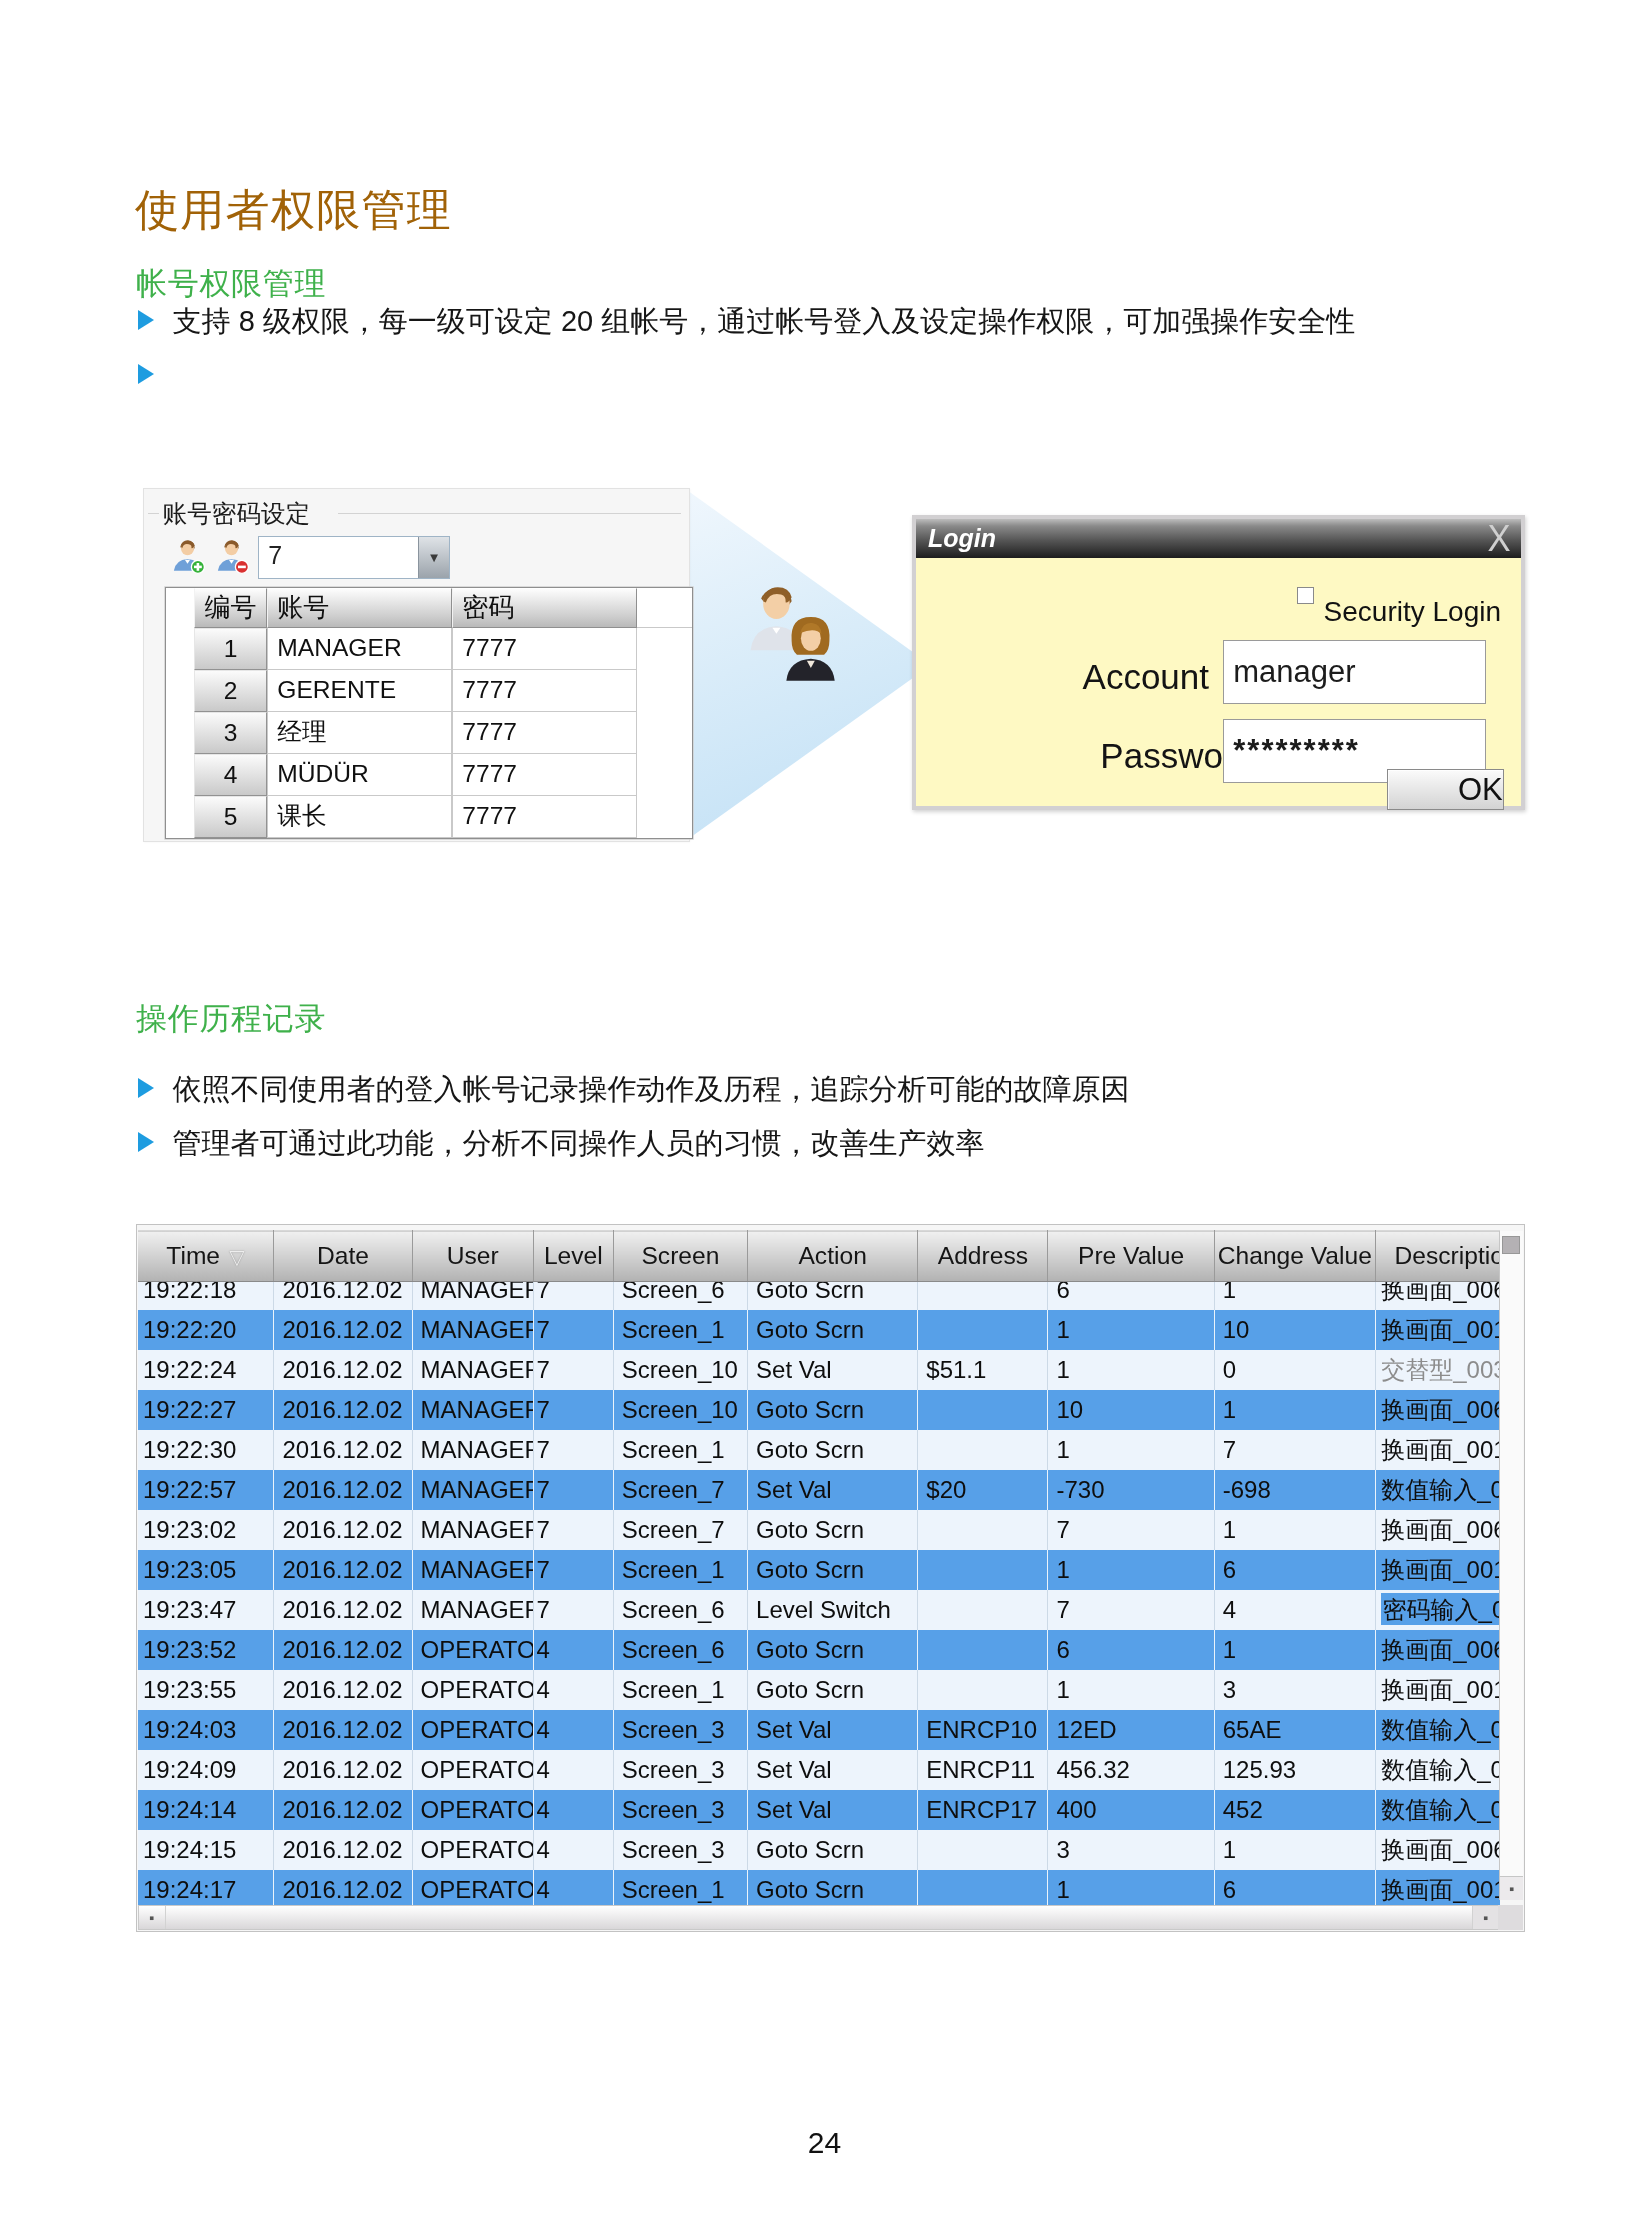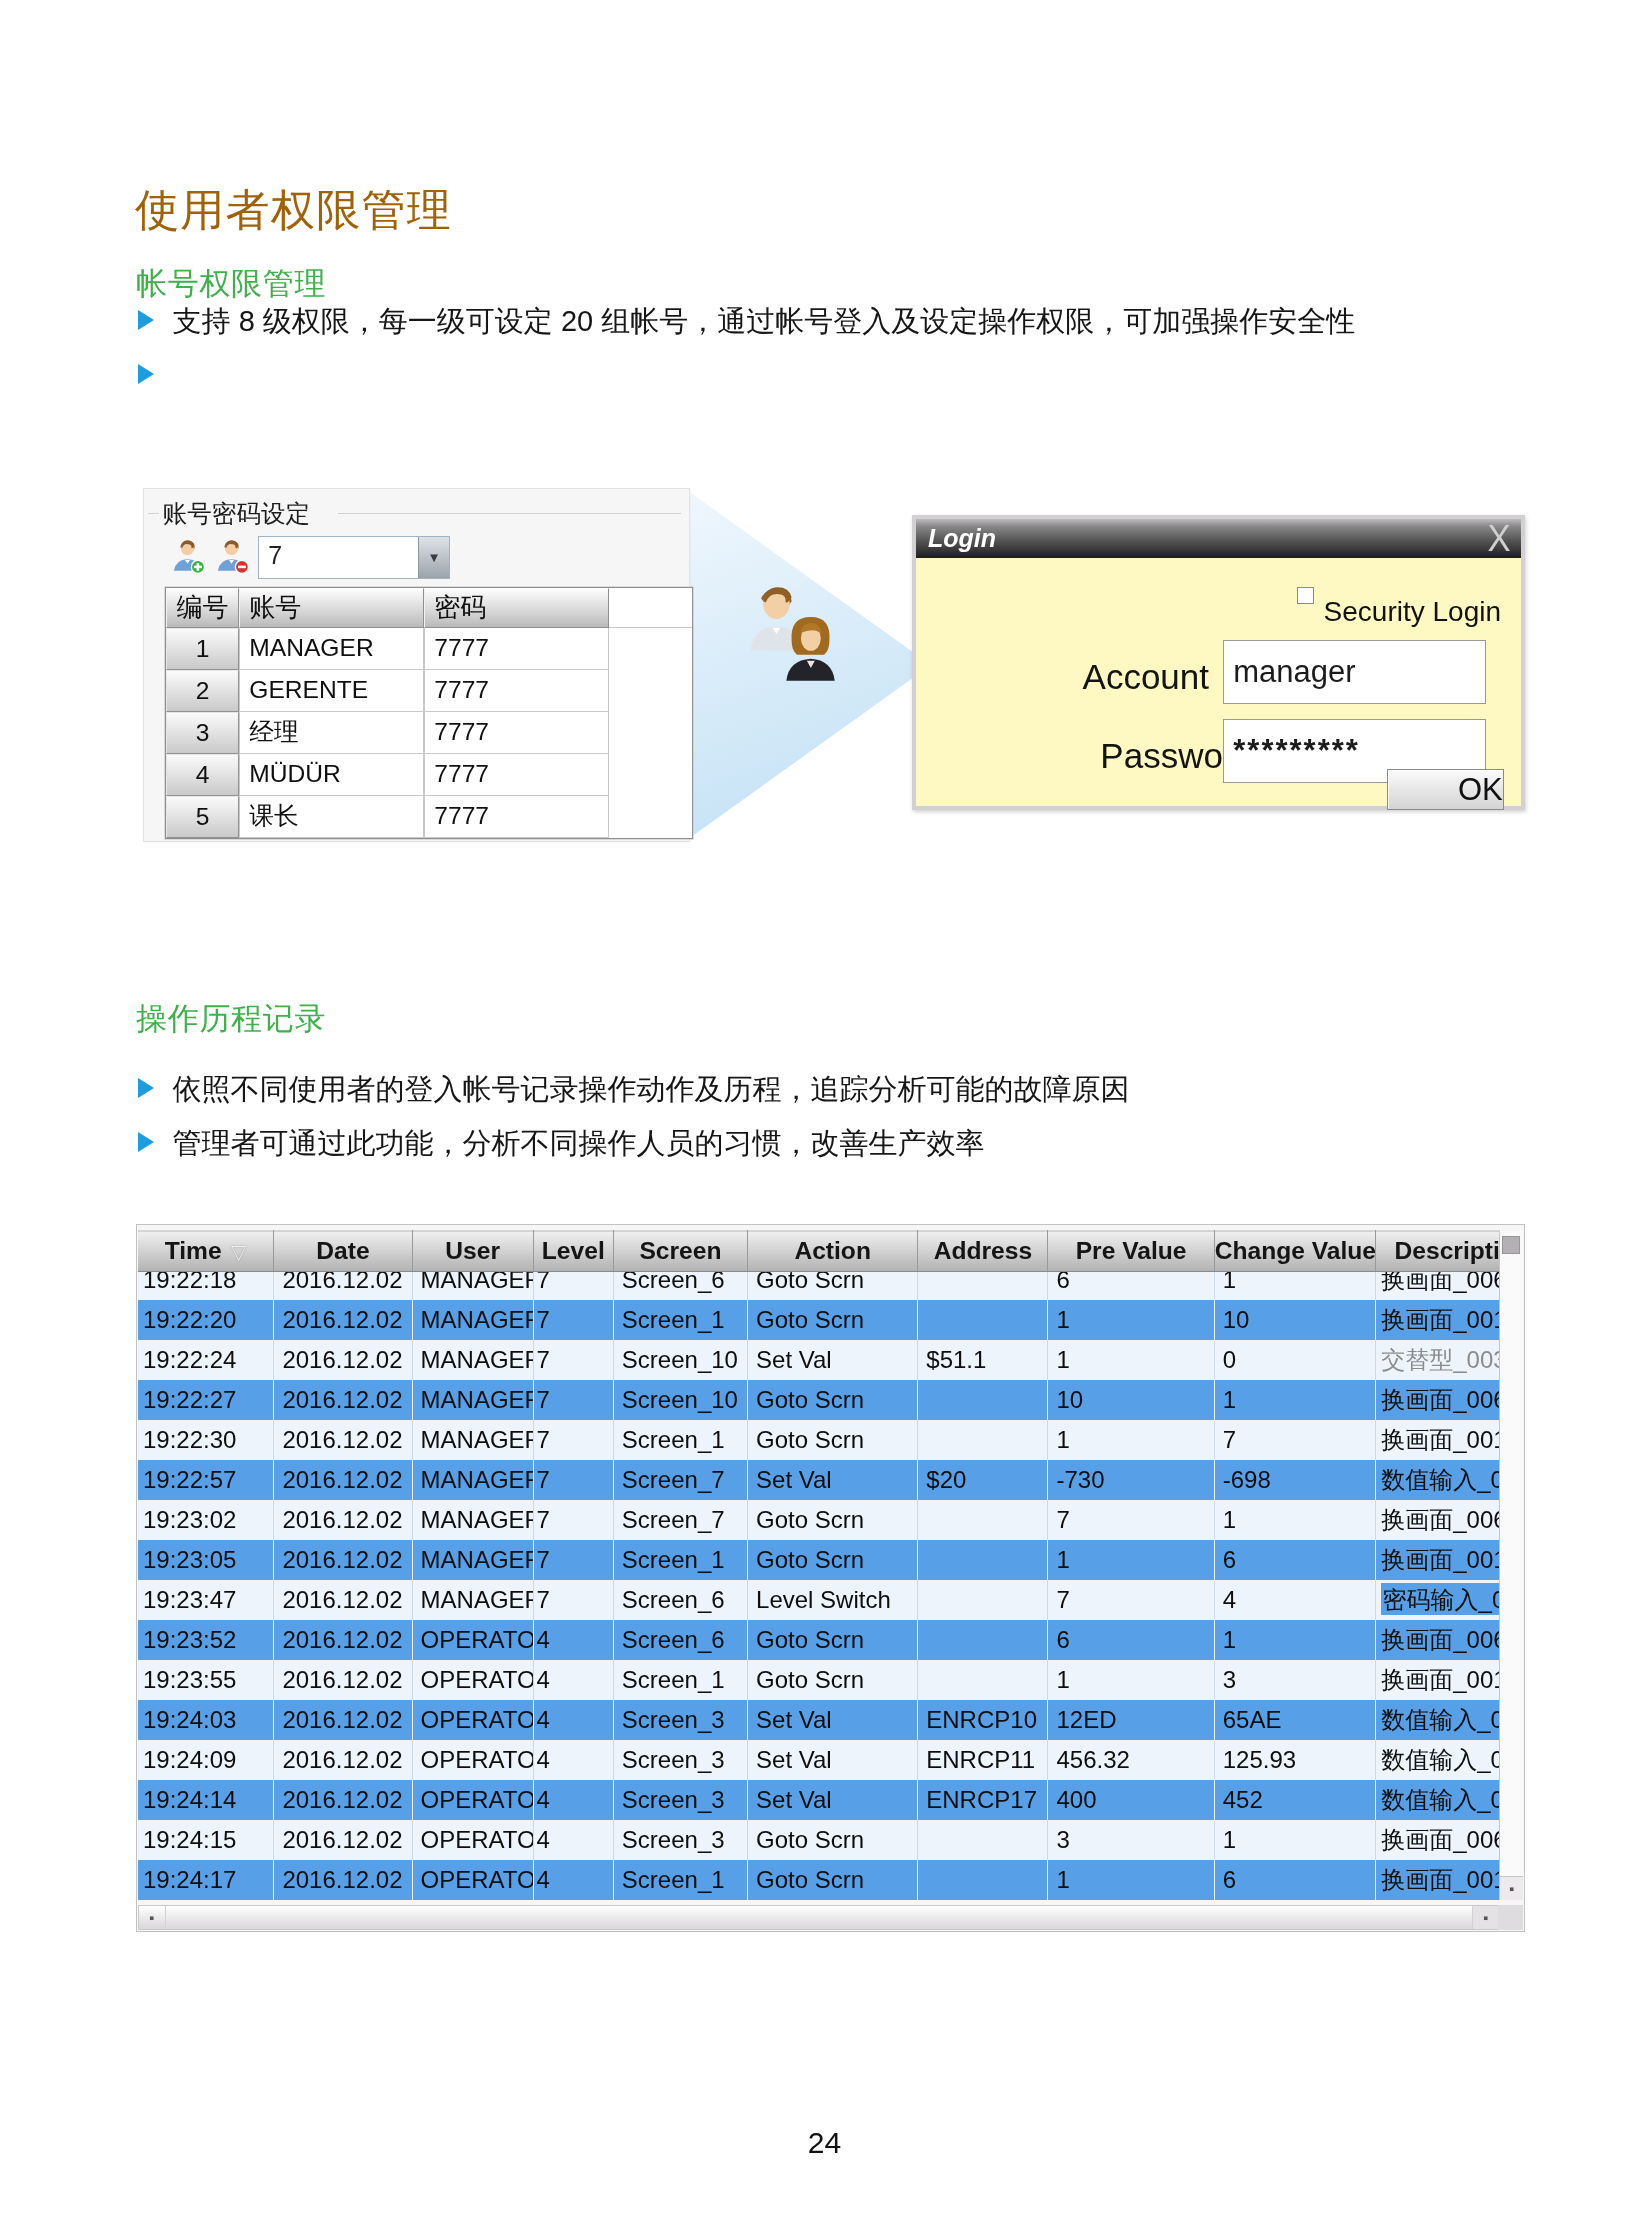--- a/index.html
+++ b/index.html
@@ -35,21 +35,21 @@
   .uicon.add { left:24px; top:49px; }
   .uicon.rem { left:68px; top:49px; }
   .combo { position:absolute; left:114px; top:47px; width:192px; height:43px; background:#ffffff;
            border:1.3px solid #9fb4c6; }
   .combo .cval { position:absolute; left:9.3px; top:4px; font-size:25px; color:#222; }
   .combo .cbtn { position:absolute; right:0; top:0; bottom:0; width:31px;
                  background:linear-gradient(#dfe3e7,#9ba3ab); border-left:0.7px solid #8a949e;
                  display:flex; align-items:center; justify-content:center; font-size:13.3px; color:#3a3a3a; }
   .acct-table { position:absolute; left:21px; top:98px; width:528px; height:252px;
                 background:#ffffff; border:1.3px solid #8f8f8f; box-shadow:0 0 0 0.7px #cfcfcf; }
-  .acct-hrow, .acct-row { display:flex; }
+  .acct-hrow, .acct-row { display:flex;padding-left:28px; }
   .acct-hcell { height:40px; background:linear-gradient(#fdfdfd,#cfcfcf 70%,#b9b9b9);
                 border:0.7px solid #8f8f8f; border-top-color:#ffffff; border-left-color:#f2f2f2;
                 font-size:26px; font-weight:500; color:#101010; line-height:37px; }
   .acct-cell { height:42px; font-size:24.6px; color:#101010; line-height:40px; background:#ffffff;
                border:0.7px solid #c9c9c9; border-top:none; }
   .acct-cell.no { background:linear-gradient(#fbfbfb,#c9c9c9); border:1.3px outset #e6e6e6; text-align:center; }
   .w-no  { width:73px; } .w-acc { width:185px; } .w-pwd { width:185px; } .w-fill { flex:1; border:none; background:#fff; }
   .acct-hcell.w-no { text-align:center; }
   .acct-hcell.w-acc, .acct-hcell.w-pwd { padding-left:9.3px; }
   .acct-cell.acc, .acct-cell.pwd { padding-left:9.3px; }
@@ -76,21 +76,21 @@
   .login .finput.pwd { top:200px; font-weight:700; letter-spacing:2px; }
   .login .okbtn { position:absolute; right:17.3px; top:250px; width:117px; height:41px;
                   background:linear-gradient(#fbfbfb,#d3d3d3); border:1.3px solid #8a8a8a;
                   box-shadow:inset 0.7px 0.7px 0 #ffffff; font-size:31px; color:#111; text-align:right;
                   line-height:37px; font-family:inherit; }
 
   
   .log-wrap { position:absolute; left:136px; top:1224px; width:1389px; height:708px;
               background:#f6f6f6; border:0.7px solid #c2c2c2; padding:5.3px 0 0 0.7px; }
   table.log { border-collapse:collapse; table-layout:fixed; width:1362px; }
-  .log th { height:41px; background:linear-gradient(#f0f0f0,#b2b2b2); font-size:24.6px; font-weight:700;
+  .log th { height:51px; background:linear-gradient(#f0f0f0,#b2b2b2); font-size:24.6px; font-weight:400;
             color:#151515; text-align:center; border-right:0.7px solid #9a9a9a; border-bottom:0.7px solid #8a8a8a;
             border-top:0.7px solid #d8d8d8; overflow:hidden; white-space:nowrap; }
   .log th:last-child { border-right:none; text-align:left; padding-left:18.6px; }
   .log .sort { display:inline-block; margin-left:9.3px; font-size:20px; color:#eeeeee;
                text-shadow:0 0 1.3px #7a7a7a; }
   .log td { height:40px; font-size:24px; color:#0e0e0e; vertical-align:top; overflow:hidden;
             white-space:nowrap; border-right:0.7px solid transparent; }
   .log td span { display:block; line-height:39px; }
   .log tr.light td { background:#edf4fc; border-right-color:#ccd9e6; }
   .log tr.blue  td { background:#57a0e8; border-right-color:#eaf3fb; }

